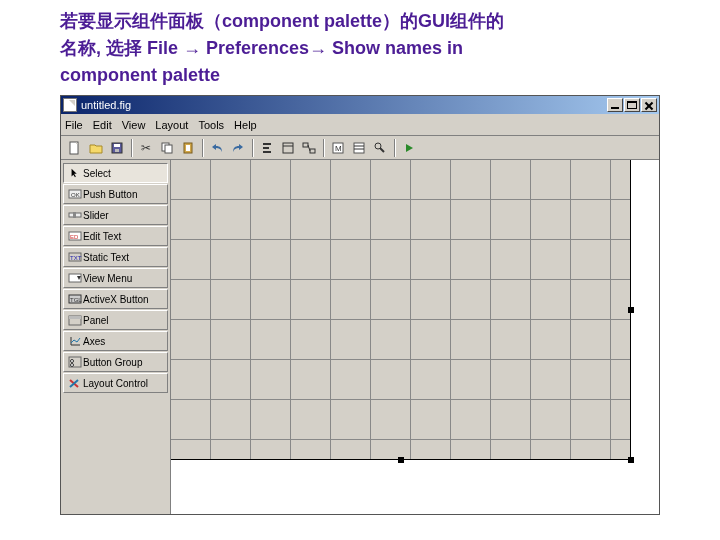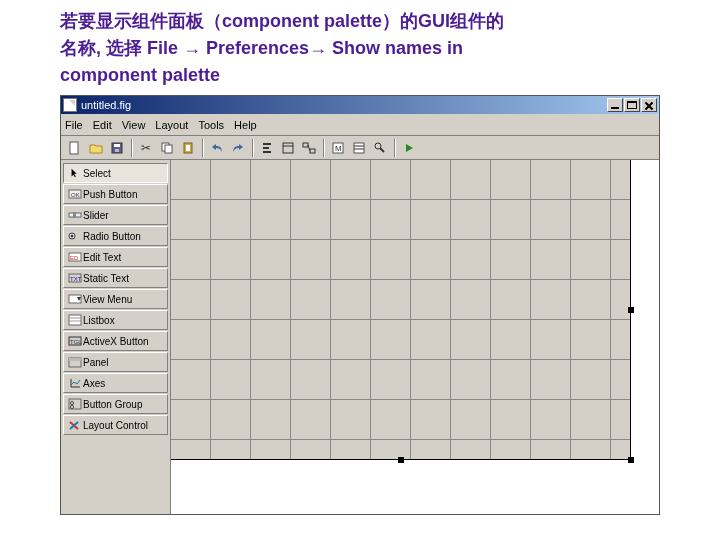--- a/index.html
+++ b/index.html
@@ -332,29 +332,20 @@
           <svg viewBox="0 0 14 12">
               <rect x="1" y="4" width="12" height="4" fill="#eee" stroke="#666"></rect>
               <rect x="5" y="3" width="3" height="6" fill="#888"></rect>
             </svg>
         </span>
         <span>Slider</span>
       </div>
       <div class="pal-item">
         <span class="pal-ico">
           <svg viewBox="0 0 14 12">
-              <circle cx="4" cy="6" r="3" fill="#fff" stroke="#333"></circle>
-              <circle cx="4" cy="6" r="1.5" fill="#333"></circle>
-            </svg>
-        </span>
-        <span>Radio Button</span>
-      </div>
-      <div class="pal-item">
-        <span class="pal-ico">
-          <svg viewBox="0 0 14 12">
               <rect x="1" y="2" width="12" height="8" fill="#fff" stroke="#666"></rect>
               <text x="2" y="9" font-size="6" fill="#c33">ED</text>
             </svg>
         </span>
         <span>Edit Text</span>
       </div>
       <div class="pal-item">
         <span class="pal-ico">
           <svg viewBox="0 0 14 12">
               <rect x="1" y="2" width="12" height="8" fill="#d4d0c8" stroke="#666"></rect>
@@ -364,30 +355,20 @@
         <span>Static Text</span>
       </div>
       <div class="pal-item">
         <span class="pal-ico">
           <svg viewBox="0 0 14 12">
               <rect x="1" y="2" width="12" height="8" fill="#fff" stroke="#666"></rect>
               <path d="M9 4 L13 4 L11 8 Z" fill="#333"></path>
             </svg>
         </span>
         <span>View Menu</span>
-      </div>
-      <div class="pal-item">
-        <span class="pal-ico">
-          <svg viewBox="0 0 14 12">
-              <rect x="1" y="1" width="12" height="10" fill="#fff" stroke="#666"></rect>
-              <line x1="1" y1="4" x2="13" y2="4" stroke="#999"></line>
-              <line x1="1" y1="7" x2="13" y2="7" stroke="#999"></line>
-            </svg>
-        </span>
-        <span>Listbox</span>
       </div>
       <div class="pal-item">
         <span class="pal-ico">
           <svg viewBox="0 0 14 12">
               <rect x="1" y="2" width="12" height="8" fill="#ccc" stroke="#333"></rect>
               <text x="2" y="9" font-size="6" fill="#333">TGL</text>
             </svg>
         </span>
         <span>ActiveX Button</span>
       </div>

